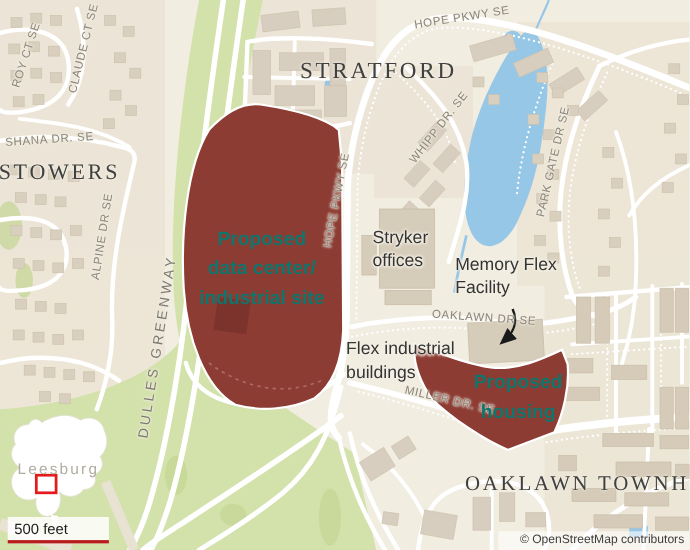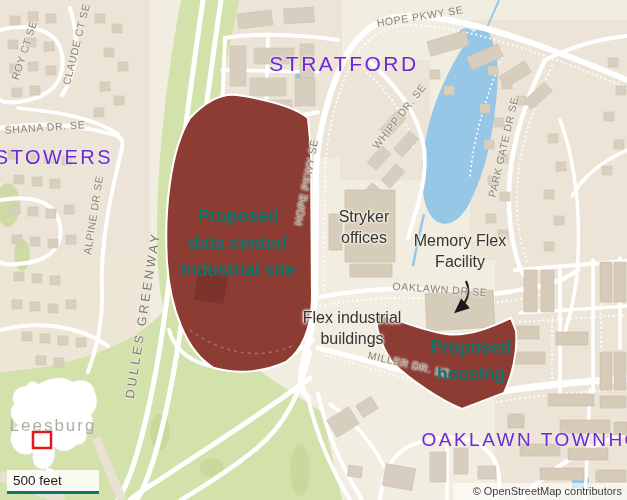--- a/index.html
+++ b/index.html
@@ -3,29 +3,29 @@
 <meta charset="utf-8">
 <style>
   html,body{margin:0;padding:0;background:#fff;}
   #map{position:relative;width:627px;height:500px;overflow:hidden;
        font-family:"Liberation Sans",sans-serif;background:#f1ede1;}
   #map svg{position:absolute;left:0;top:0;}
   .lbl{position:absolute;white-space:pre-line;transform:translate(-50%,-50%);
        pointer-events:none;}
   .street{font-size:10.5px;color:#8a847b;letter-spacing:.6px;white-space:nowrap;
           text-shadow:0 0 2px #f1ede1,0 0 2px #f1ede1,0 0 3px #f1ede1;}
-  .area{color:#6d28d9;letter-spacing:2.5px;white-space:nowrap;
-        text-shadow:0 0 3px #f1ede1,0 0 3px #f1ede1;}
-  .anno{font-size:16px;color:#343434;text-align:center;line-height:1.3;
+  .area{color:#404040;letter-spacing:2.5px;white-space:nowrap;
+        text-shadow:0 0 3px #f1ede1,0 0 3px #f1ede1;font-family:Liberation Serif, serif;}
+  .anno{font-size:16px;color:#343434;line-height:1.3;
         text-shadow:0 1px 2px #f3efe4,0 -1px 2px #f3efe4,1px 0 2px #f3efe4,-1px 0 2px #f3efe4,0 0 4px #f3efe4;}
   .site-label{font-size:17.5px;font-weight:bold;color:#0f766e;text-align:center;
         line-height:1.55;text-shadow:none;}
-  .inset-city{font-size:17px;color:#b2ada3;letter-spacing:2px;white-space:nowrap;}
+  .inset-city{font-size:14px;color:#b2ada3;letter-spacing:2px;white-space:nowrap;}
   .scalebox{position:absolute;left:7px;top:470px;width:92px;height:24px;
-        background:rgba(255,255,255,.85);border-bottom:3px solid #0f766e;box-sizing:border-box;}
+        background:rgba(255,255,255,.85);border-bottom:3px solid #b91c1c;box-sizing:border-box;}
   .scaletext{position:absolute;left:6px;top:3px;font-size:13.5px;color:#1c1c1c;}
   .attrib{position:absolute;right:0;bottom:0;padding:2px 5px 3px 20px;
         background:rgba(255,255,255,.6);font-size:11px;color:#3d3d3d;}
 </style>
 </head>
 <body>
 
 <div id="map">
 
 <svg width="627" height="500" viewBox="0 0 627 500">
@@ -325,21 +325,21 @@
 
 <div class="lbl site-label" style="left:238px;top:244px;">Proposed
 data center/
 industrial site</div>
 <div class="lbl site-label" style="left:471px;top:361px;">Proposed
 housing</div>
 <div class="lbl anno" style="left:364px;top:228px;">Stryker
 offices</div>
 <div class="lbl anno" style="left:460px;top:252px;">Memory Flex
 Facility</div>
-<div class="lbl anno" style="left:352px;top:329px;">Flex industrial
+<div class="lbl anno" style="left:364px;top:329px;">Flex industrial
 buildings</div>
 
 <div class="lbl inset-city" style="left:53px;top:426px;">Leesburg</div>
 
 <div class="scalebox">
   <div class="scaletext">500 feet</div>
 </div>
 
 <div class="attrib">© OpenStreetMap contributors</div>
 

